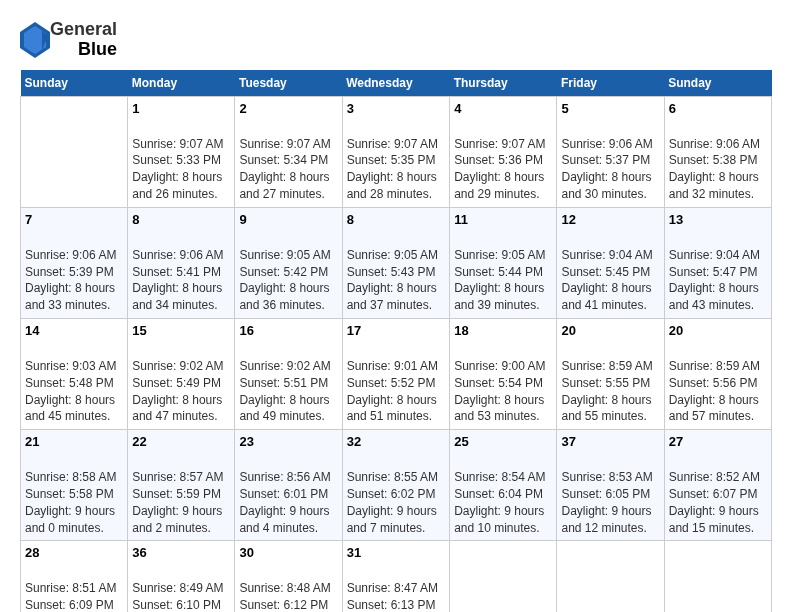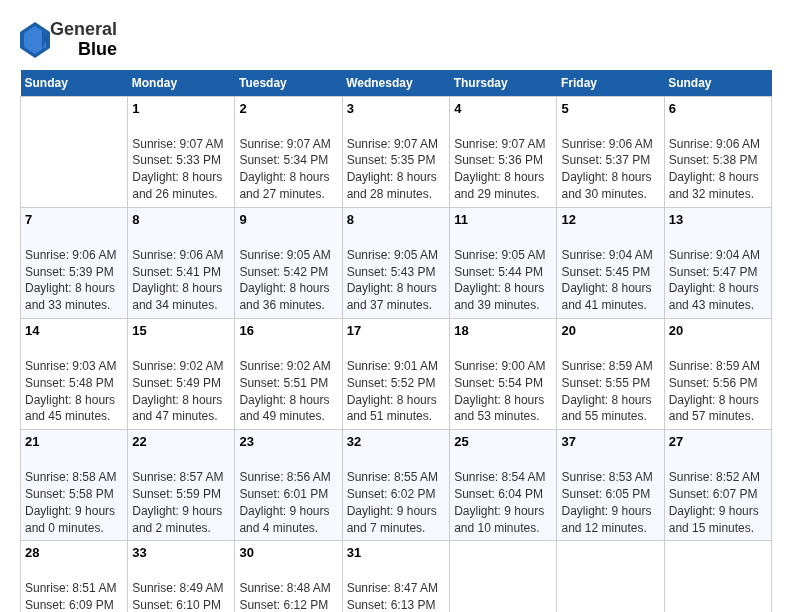--- a/index.html
+++ b/index.html
@@ -225,21 +225,21 @@
           <div class="day-number">27</div>
           <div class="day-info">Sunrise: 8:52 AM<br>Sunset: 6:07 PM<br>Daylight: 9 hours and 15 minutes.</div>
         </td>
       </tr>
       <tr>
         <td>
           <div class="day-number">28</div>
           <div class="day-info">Sunrise: 8:51 AM<br>Sunset: 6:09 PM<br>Daylight: 9 hours and 17 minutes.</div>
         </td>
         <td>
-          <div class="day-number">33</div>
+          <div class="day-number">36</div>
           <div class="day-info">Sunrise: 8:49 AM<br>Sunset: 6:10 PM<br>Daylight: 9 hours and 20 minutes.</div>
         </td>
         <td>
           <div class="day-number">30</div>
           <div class="day-info">Sunrise: 8:48 AM<br>Sunset: 6:12 PM<br>Daylight: 9 hours and 23 minutes.</div>
         </td>
         <td>
           <div class="day-number">31</div>
           <div class="day-info">Sunrise: 8:47 AM<br>Sunset: 6:13 PM<br>Daylight: 9 hours and 26 minutes.</div>
         </td>

